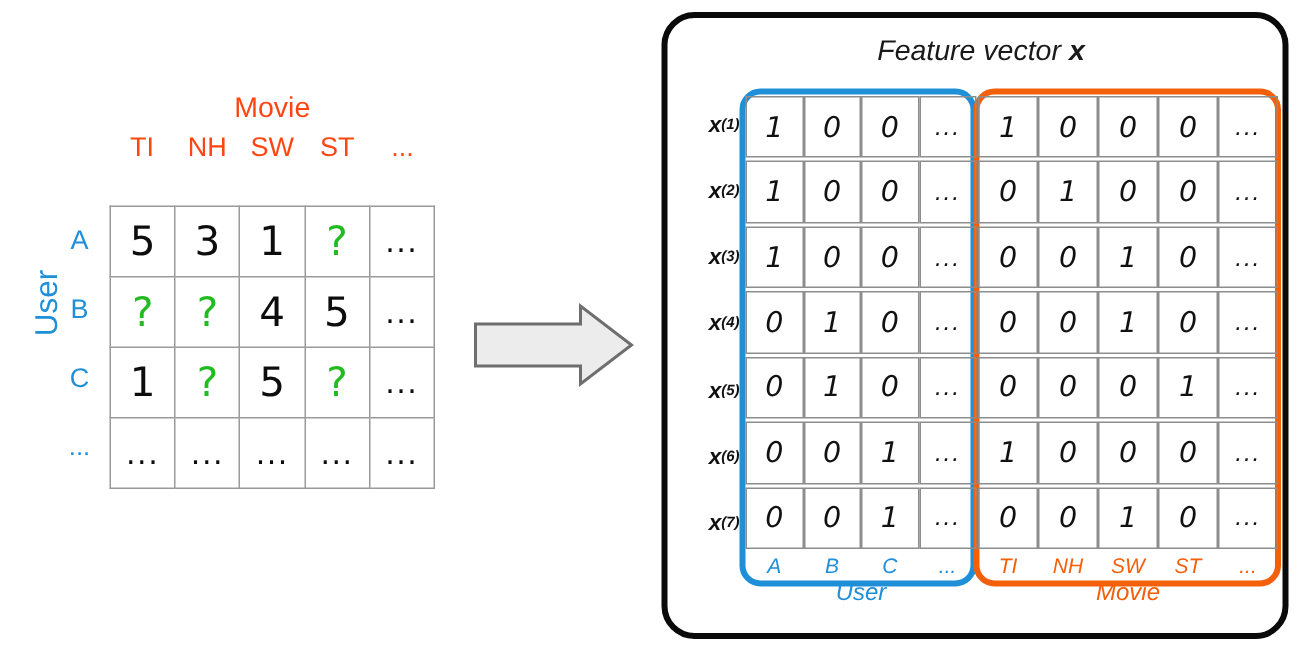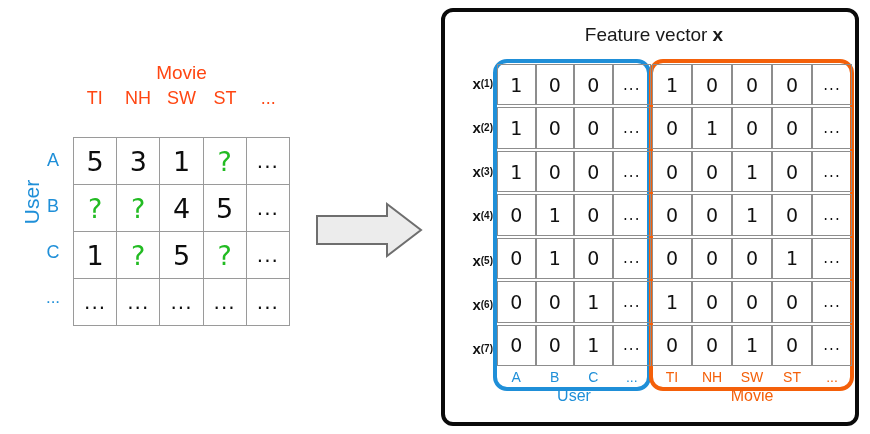--- a/index.html
+++ b/index.html
@@ -100,23 +100,24 @@
     position: absolute;
     left: 315px; top: 200px;
   }
 
   
   #right-panel {
     position: absolute;
     left: 441px; top: 8px;
     width: 418px; height: 418px;
     border: 4px solid #0a0a0a;
-    border-radius: 12px;
+    border-radius: 22px;
     box-sizing: border-box;
     background: #ffffff;
+    font-style: italic;
   }
 
   #feature-vector-title {
     position: absolute;
     left: 0; top: 12px;
     width: 418px;
     text-align: center;
     font-size: 19px;
     color: #1a1a1a;
   }

